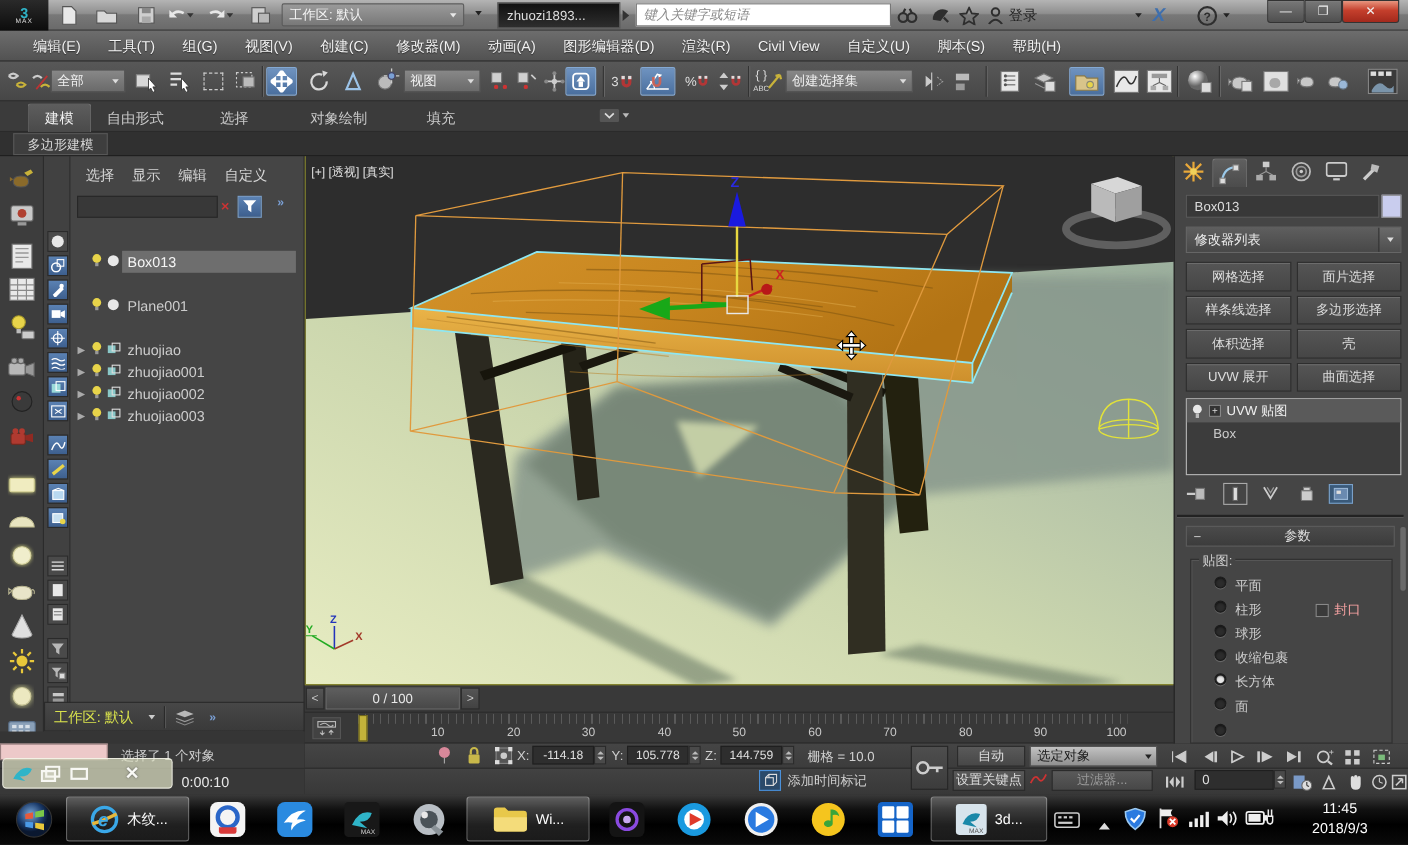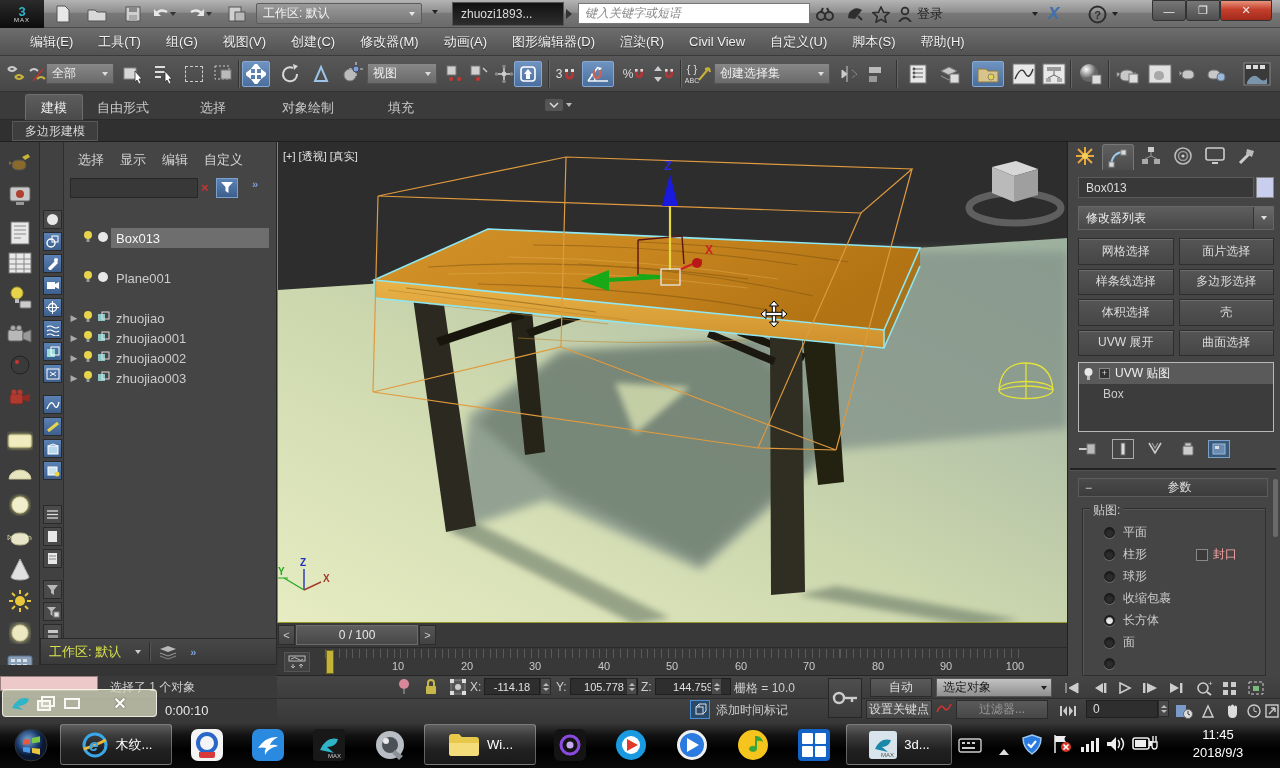--- a/index.html
+++ b/index.html
@@ -96,21 +96,21 @@
 #framebox{left:1086px;top:700px;width:72px;height:18px;background:#2e2e2e;border:1px solid #1f1f1f;color:#ddd;font-size:12px;display:flex;align-items:center;padding-left:6px}
 #recorder{left:2px;top:689px;width:155px;height:28px;background:rgba(222,224,196,.72);border:1px solid rgba(248,248,238,.8);border-radius:4px;display:flex;align-items:center}
 #recorder .ric{width:26px;height:20px;display:flex;align-items:center;justify-content:center;color:#fafaf6;font-weight:bold;text-shadow:0 0 2px #555}
 #taskbar{left:0;top:722px;width:1280px;height:46px;background:linear-gradient(#3a3a3a,#111 30%,#000 60%,#0a0a0a)}
 .tkbtn{position:absolute;top:724px;height:41px;border-radius:3px;display:flex;align-items:center;justify-content:center}
 .tkbtn.active{background:linear-gradient(rgba(255,255,255,.22),rgba(255,255,255,.08));border:1px solid rgba(255,255,255,.3)}
 .tkbtn .tlabel{color:#fff;font-size:13px;margin-left:6px}
 .trayico{position:absolute;top:736px;color:#eee}
 #clock{left:1168px;top:726px;width:100px;color:#fff;font-size:13px;text-align:center;line-height:18px}
 .modbtn{background:linear-gradient(#555,#464646);border:1px solid #2e2e2e;box-shadow:inset 0 1px 0 #6c6c6c;color:#ddd;font-size:12px;display:flex;align-items:center;justify-content:center}
-.radio{display:flex;align-items:center;gap:8px}
+.radio{display:flex;align-items:flex-start;gap:8px}
 .radio i{width:11px;height:11px;border-radius:50%;background:#2c2c2c;border:1px solid #1a1a1a;box-shadow:inset 0 1px 2px #111, 0 1px 0 #666}
 .radio.sel i{background:radial-gradient(circle at 50% 50%, #e8e8e8 0 3px, #2c2c2c 4px)}
 .radio span{color:#ccc;font-size:12px}
 </style>
 </head>
 <body>
 
 <div id="app">
 <div id="titlebar" class="abs"></div>
 <div id="maxlogo" class="abs">
@@ -1039,29 +1039,29 @@
       </svg></div>
 <span class="sttxt" style="left:470px;top:680px">X:</span>
 <div class="valbox" style="left:484px;top:678px;width:56px">
       <span>-114.18</span>
     </div>
 <div class="spin" style="left:540px;top:678px">
       <i class="u"></i>
       <i class="d"></i>
     </div>
 <span class="sttxt" style="left:556px;top:680px">Y:</span>
-<div class="valbox" style="left:570px;top:678px;width:68px">
+<div class="valbox" style="left:570px;top:678px;width:56px">
       <span>105.778</span>
     </div>
 <div class="spin" style="left:626px;top:678px">
       <i class="u"></i>
       <i class="d"></i>
     </div>
 <span class="sttxt" style="left:641px;top:680px">Z:</span>
-<div class="valbox" style="left:655px;top:678px;width:76px">
+<div class="valbox" style="left:655px;top:678px;width:56px">
       <span>144.759</span>
     </div>
 <div class="spin" style="left:711px;top:678px">
       <i class="u"></i>
       <i class="d"></i>
     </div>
 <span class="sttxt" style="left:734px;top:680px">栅格 = 10.0</span>
 <div id="keybtn" class="abs">
       <svg width="26" height="14">
         <circle cx="7" cy="7" r="5" fill="none" stroke="#ccc" stroke-width="2.4"></circle>

